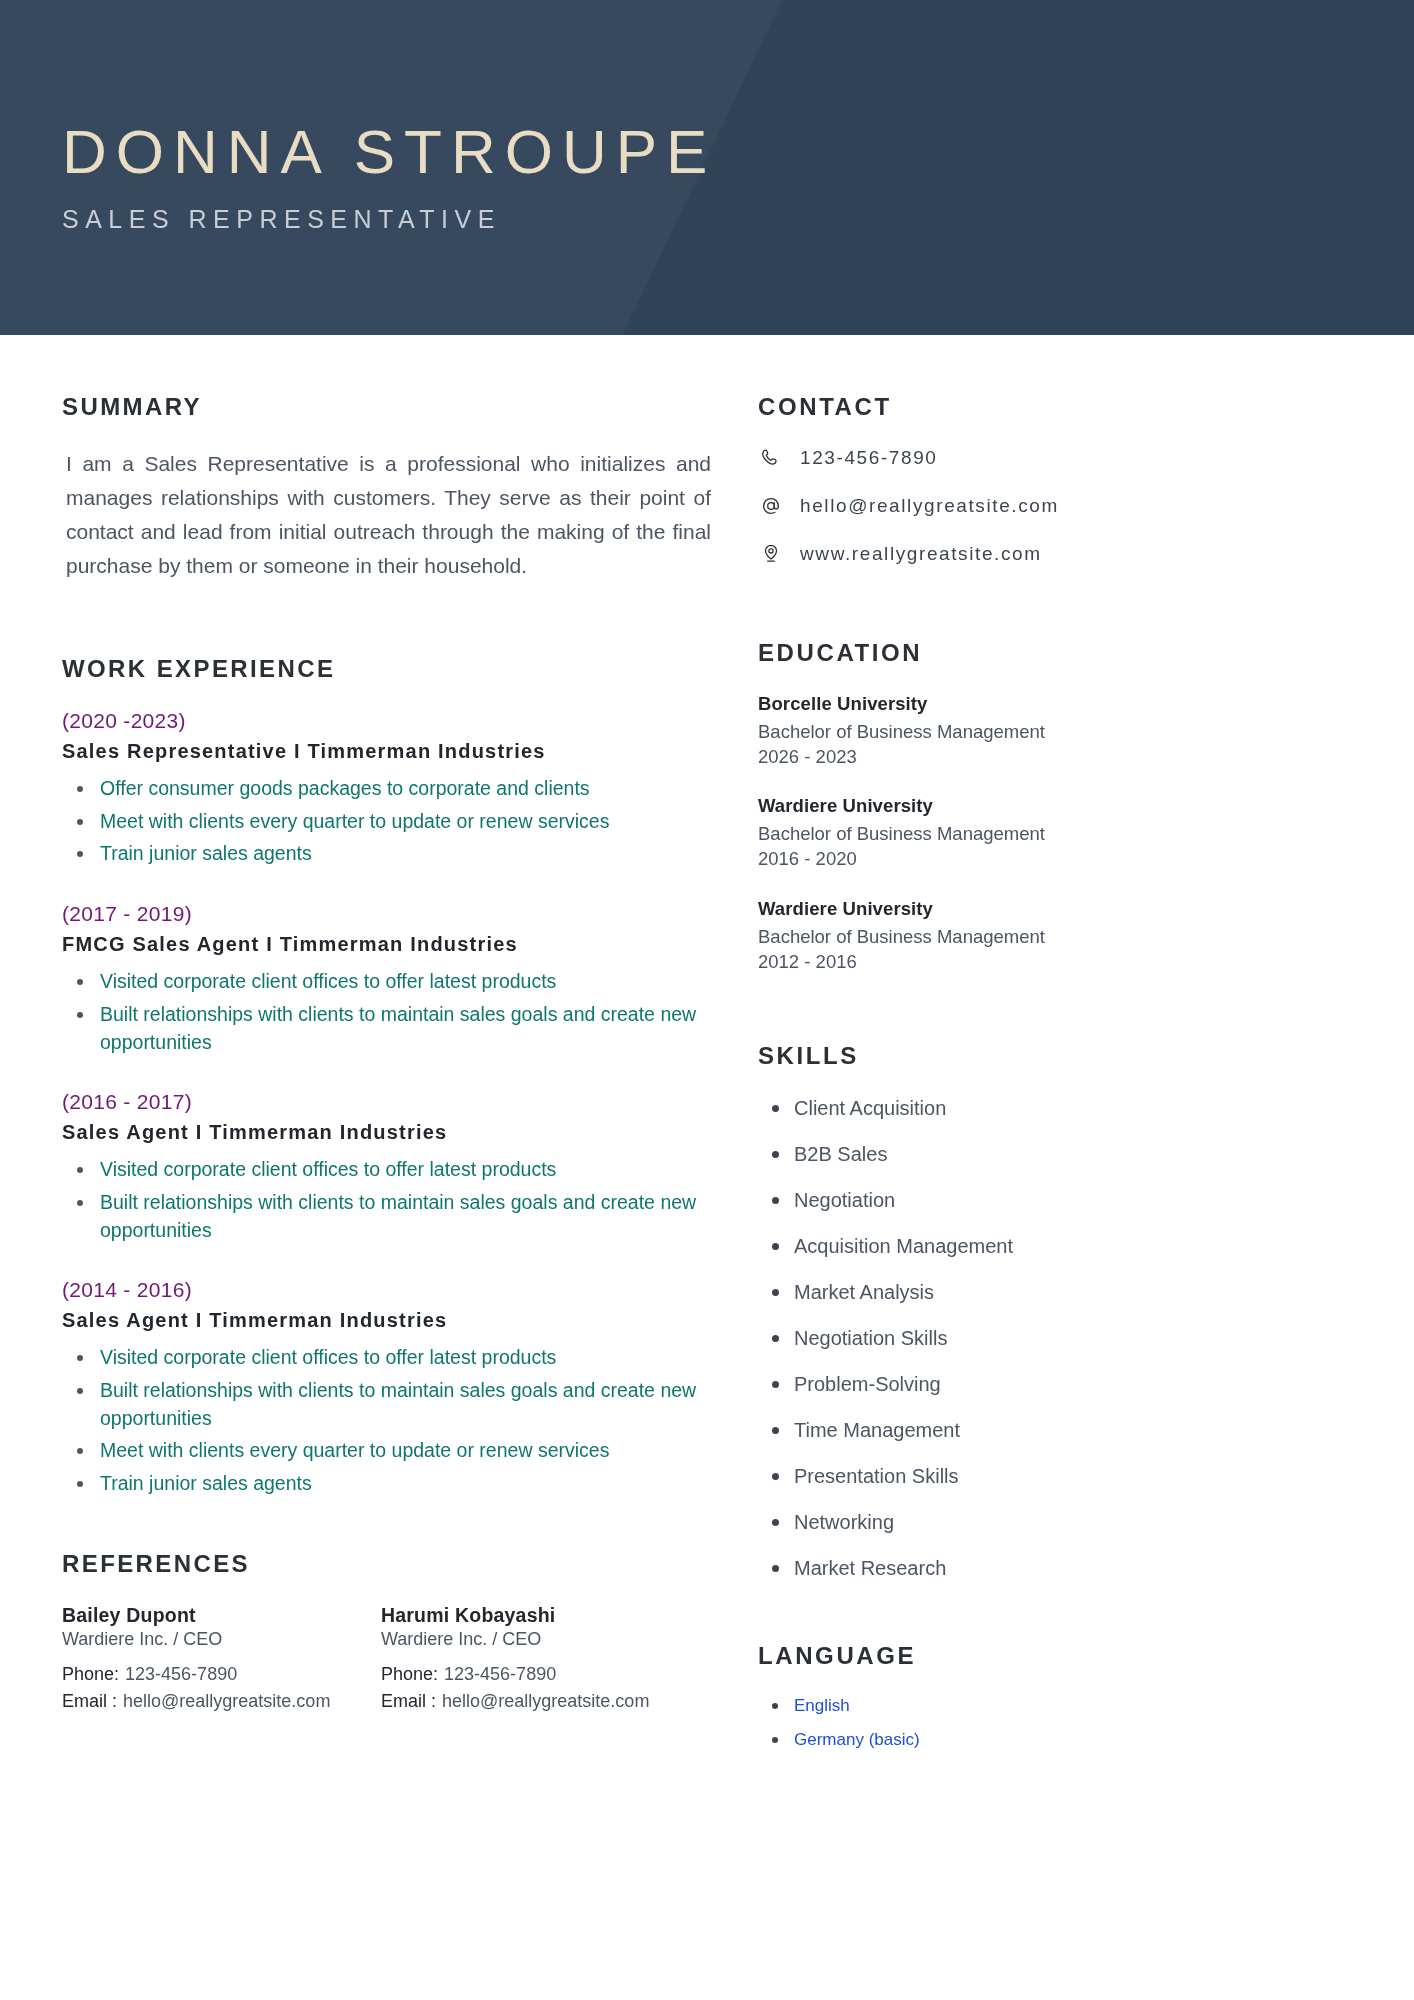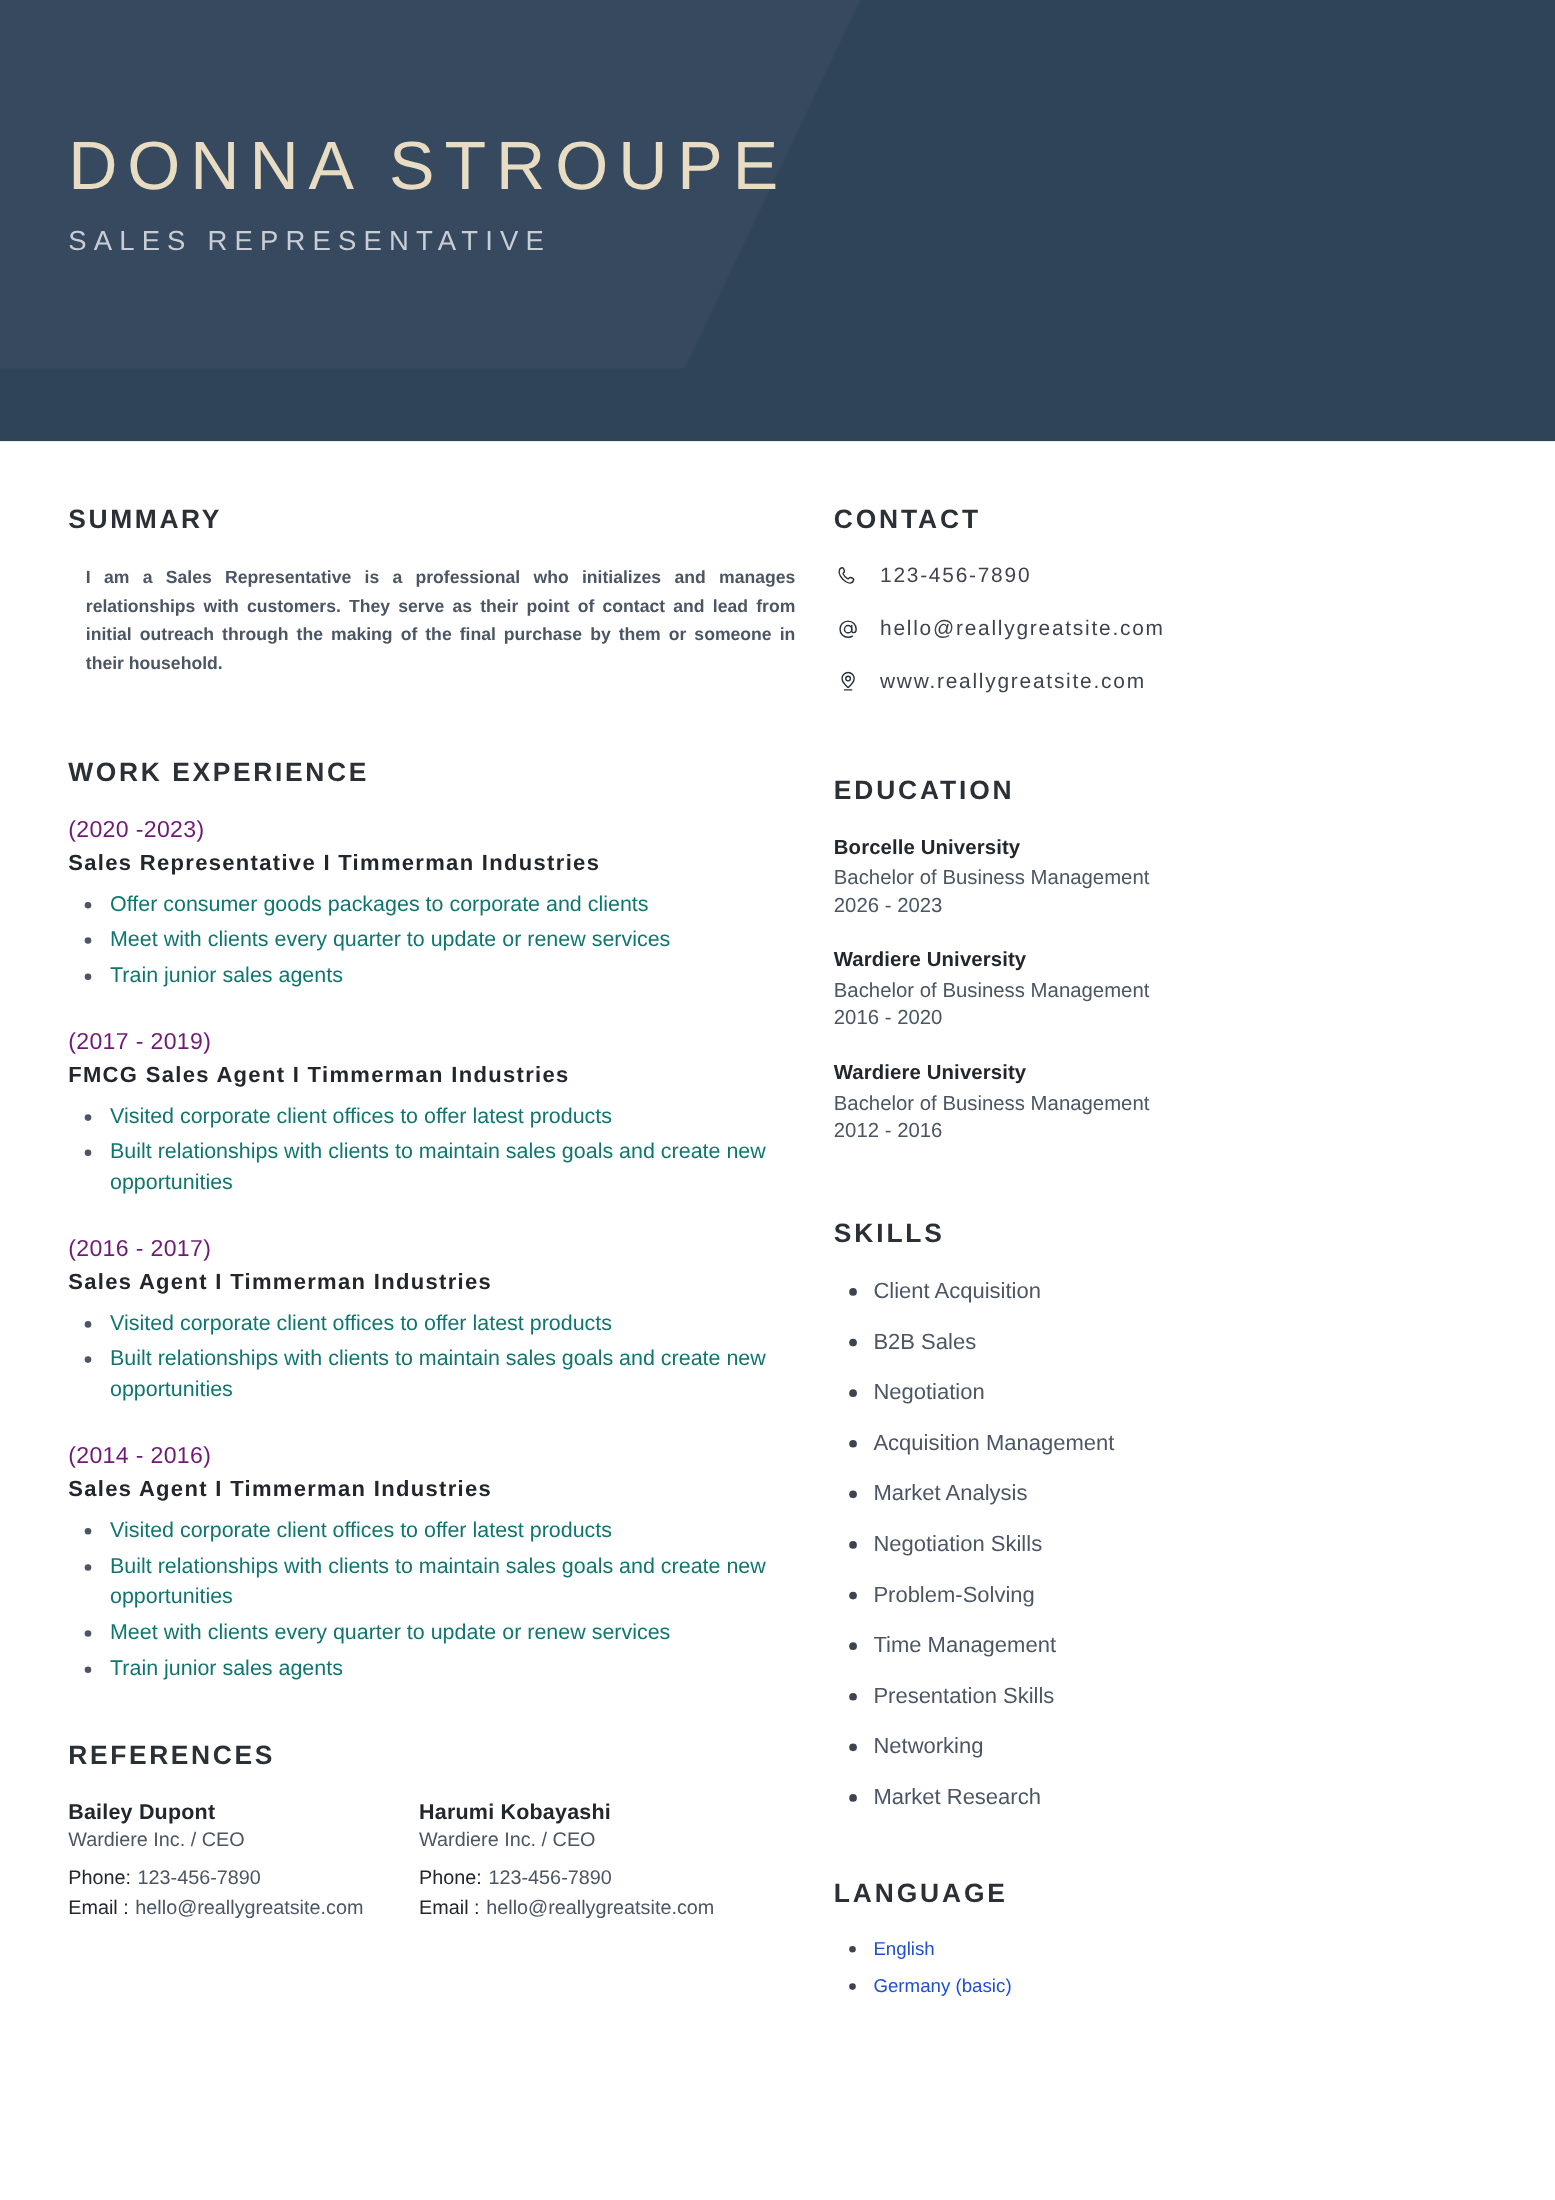--- a/index.html
+++ b/index.html
@@ -19,21 +19,21 @@
     position: relative;
     width: 1414px;
     height: 2000px;
     background: #ffffff;
   }
 
   
   .header {
     position: relative;
     width: 1414px;
-    height: 401px;
+    height: 335px;
     background: #2f4458;
     overflow: hidden;
   }
   .header-diagonal {
     position: absolute;
     top: 0;
     left: 0;
     width: 1414px;
     height: 335px;
     background: linear-gradient(
@@ -95,27 +95,27 @@
     letter-spacing: 2.4px;
     color: #2b3036;
     margin: 0 0 26px 0;
   }
   .sec-title.right {
     letter-spacing: 2.6px;
   }
 
   
   .summary-text {
-    font-size: 16px;
+    font-size: 21px;
     line-height: 1.62;
     color: #4b5563;
     text-align: justify;
     width: 645px;
-    font-weight: 700;
-    margin: 16px;
+    font-weight: 400;
+    margin: 4px;
   }
 
   
   .work-wrap { margin-top: 72px; }
   .job { margin-bottom: 34px; }
   .job:last-child { margin-bottom: 0; }
   .job-dates {
     font-size: 21px;
     font-weight: 400;
     color: #701a75;

